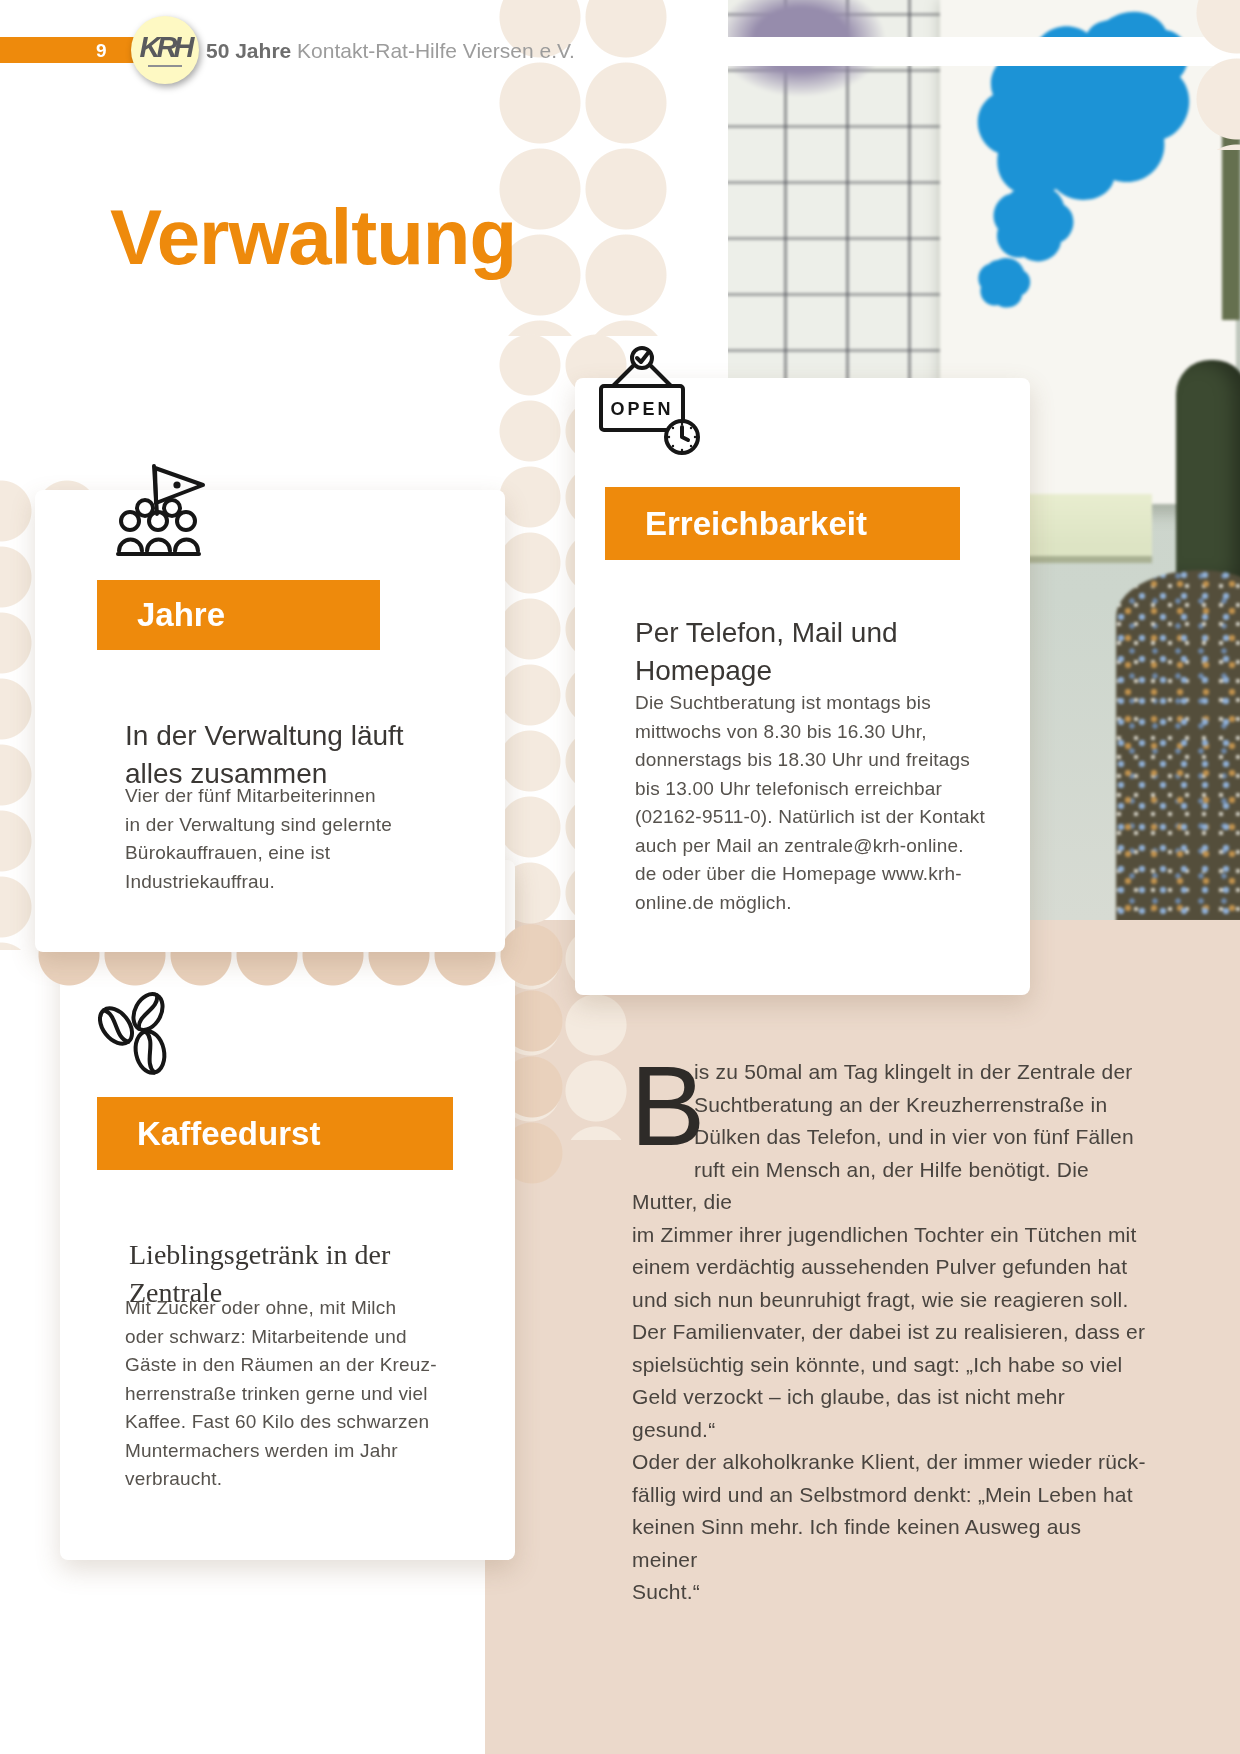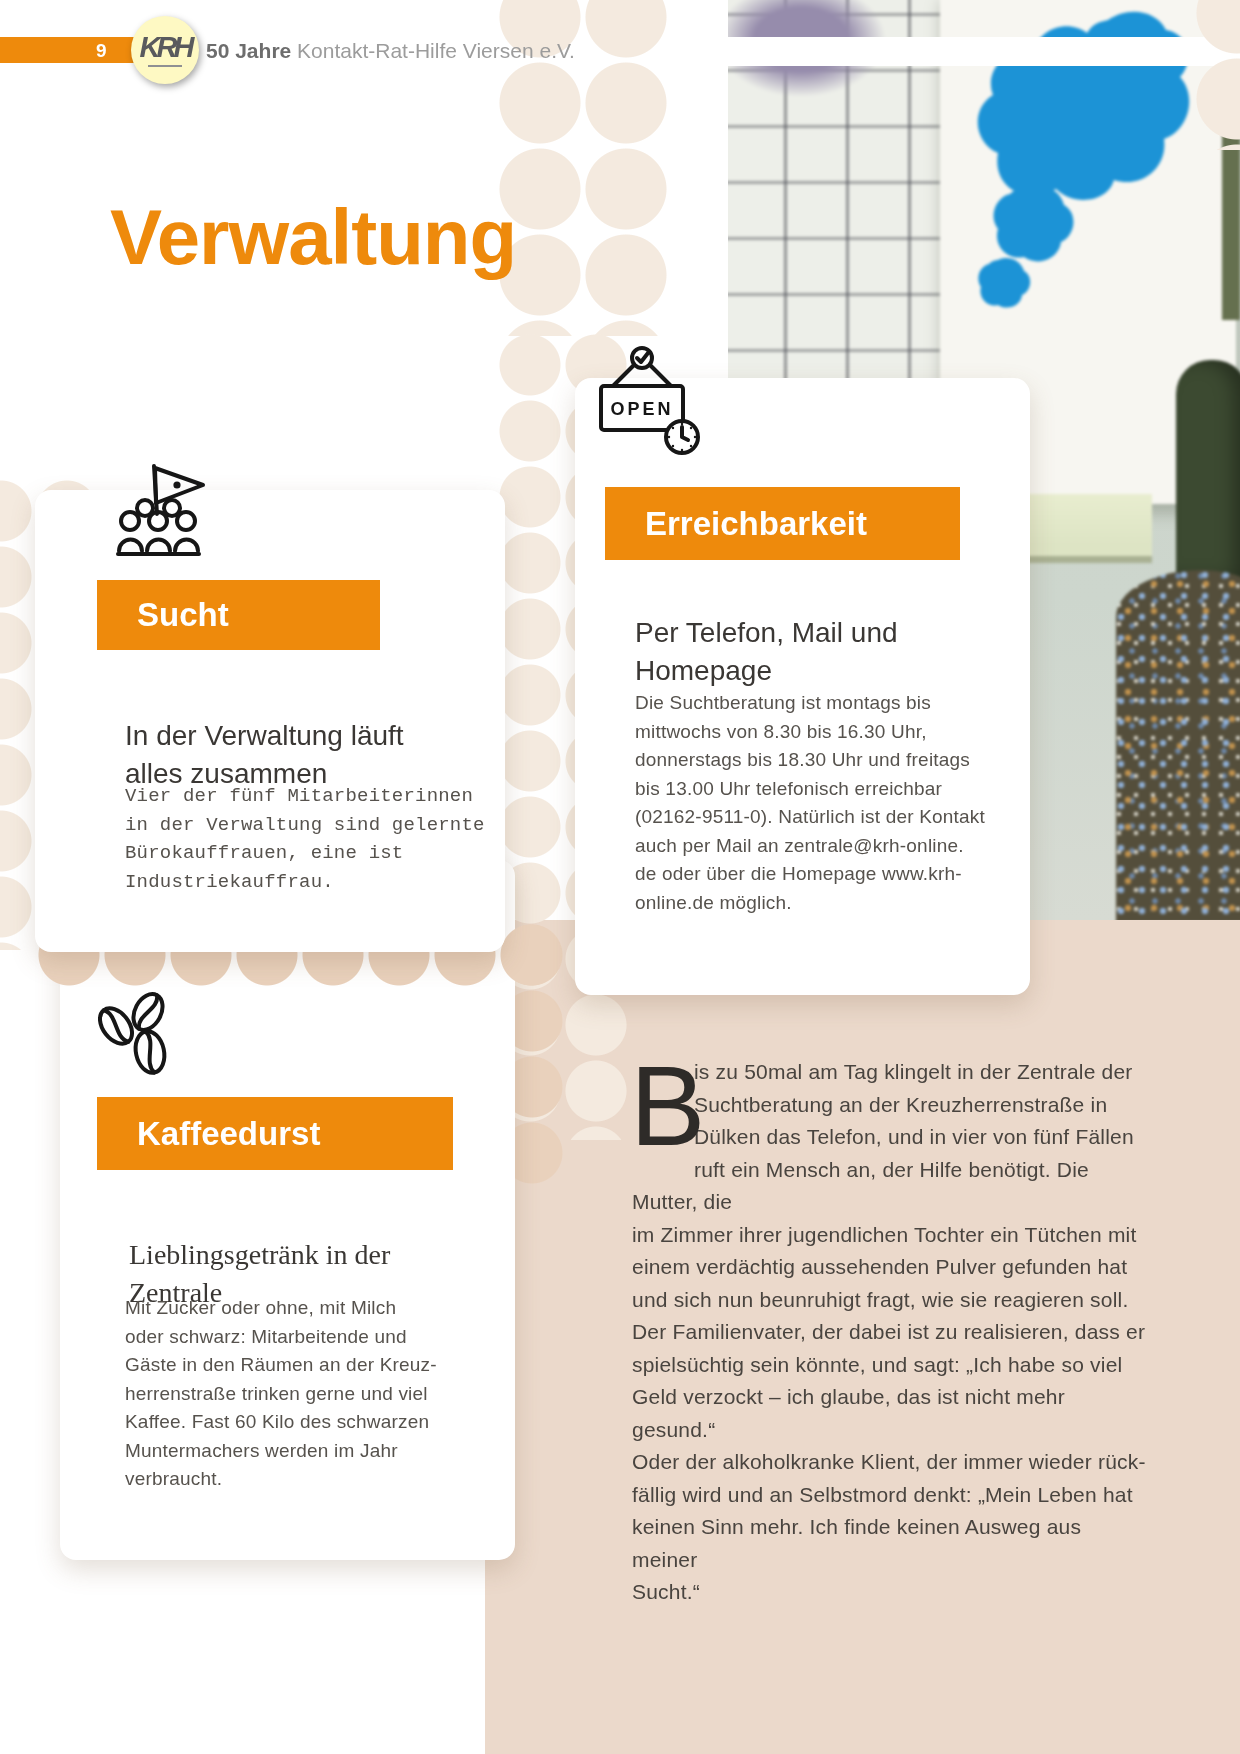--- a/index.html
+++ b/index.html
@@ -64,35 +64,35 @@
   .logo-line{width:34px;height:2px;background:#8f9093;margin-top:3px;}
   .header-title{position:absolute;left:206px;top:39px;font-size:21px;z-index:9;white-space:nowrap;}
   .header-title .bold{font-weight:bold;color:#6d6d6d;}
   .header-title .light{color:#9c9c9c;}
 
   
   .page-title{position:absolute;left:110px;top:192px;font-size:78px;font-weight:bold;
       color:var(--accent);letter-spacing:-1px;z-index:9;}
 
   
-  .card{position:absolute;background:#fff;border-radius:16px;z-index:7;
+  .card{position:absolute;background:#fff;border-radius:8px;z-index:7;
         box-shadow:0 10px 26px rgba(120,90,60,.20);}
   #card-team{left:35px;top:490px;width:470px;height:462px;}
   #card-erreichbarkeit{left:575px;top:378px;width:455px;height:617px;}
   #card-kaffeedurst{left:60px;top:860px;width:455px;height:700px;z-index:5;}
   .banner{position:absolute;background:var(--accent);color:#fff;font-weight:bold;
           display:flex;align-items:center;}
   .banner span{padding-left:40px;}
   #banner-team{left:62px;top:90px;width:283px;height:70px;font-size:33px;}
   #banner-erreichbarkeit{left:30px;top:109px;width:355px;height:73px;font-size:33px;}
   #banner-kaffeedurst{left:37px;top:237px;width:356px;height:73px;font-size:33px;}
   .card-subtitle{position:absolute;font-size:28px;line-height:38px;color:#3a3734;font-weight:400;margin-top:39px;}
   .card-body{position:absolute;font-size:19px;line-height:28.5px;color:#56524d;letter-spacing:.2px;}
   #card-team .card-subtitle{left:90px;top:188px;}
-  #card-team .card-body{left:90px;top:292px;font-family:Liberation Mono, monospace;}
+  #card-team .card-body{left:90px;top:292px;}
   #card-erreichbarkeit .card-subtitle{left:60px;top:197px;}
   #card-erreichbarkeit .card-body{left:60px;top:311px;}
   #card-kaffeedurst .card-subtitle{left:69px;top:337px;font-family:Liberation Serif, serif;}
   #card-kaffeedurst .card-body{left:65px;top:434px;}
 
   .card-icon{position:absolute;z-index:8;}
   #icon-team{left:80px;top:-32px;}
   #icon-open{left:21px;top:-34px;}
   #icon-beans{left:28px;top:126px;}
   .card-icon svg{stroke:#161616;fill:none;stroke-width:4;stroke-linecap:round;stroke-linejoin:round;}
@@ -189,21 +189,21 @@
         <circle cx="15" cy="63" r="9"></circle>
         <circle cx="43" cy="63" r="9"></circle>
         <circle cx="71" cy="63" r="9"></circle>
         <path d="M4 93 a11.5 11.5 0 0 1 23 0"></path>
         <path d="M32 93 a11.5 11.5 0 0 1 23 0"></path>
         <path d="M60 93 a11.5 11.5 0 0 1 23 0"></path>
         <path d="M3 96 H84"></path>
       </svg>
     </div>
     <div class="banner" id="banner-team">
-      <span>Sucht</span>
+      <span>Jahre</span>
     </div>
     <div class="card-subtitle">In der Verwaltung läuft<br>alles zusammen</div>
     <div class="card-body">Vier der fünf Mitarbeiterinnen<br>in der Verwaltung sind gelernte<br>Bürokauffrauen, eine ist<br>Industriekauffrau.</div>
   </div>
 
   <div class="card" id="card-erreichbarkeit">
     <div class="card-icon" id="icon-open">
       <svg width="106" height="112" viewBox="0 0 106 112">
         <circle cx="46" cy="14" r="10"></circle>
         <path d="M41 14 l4 4 l7 -9"></path>

